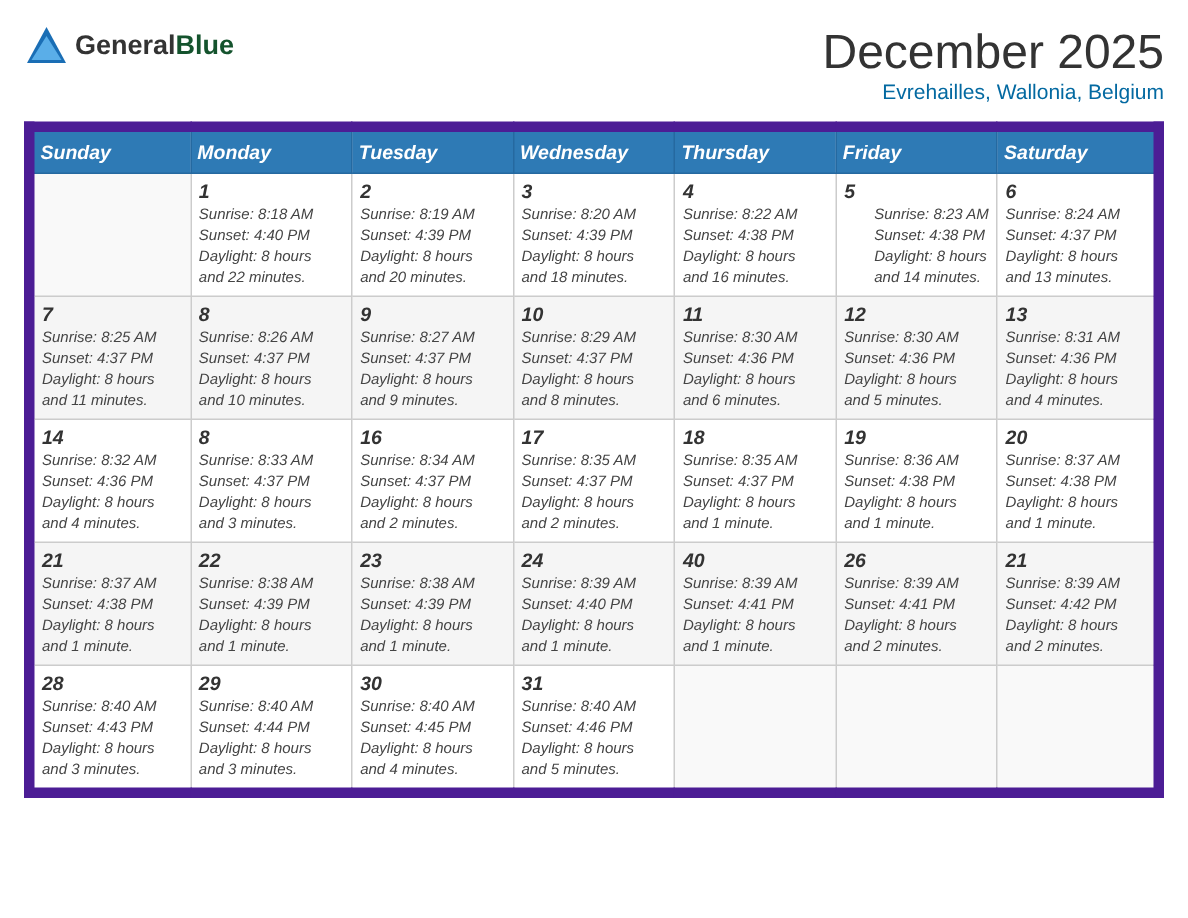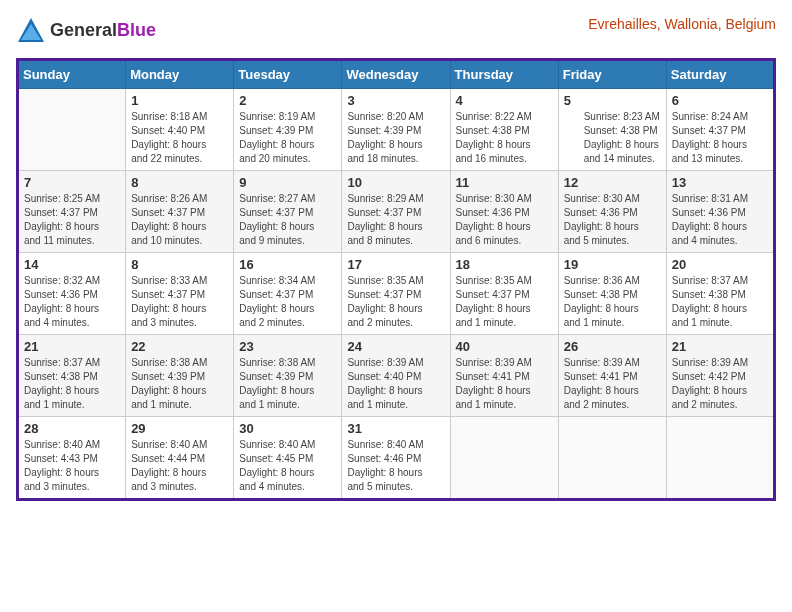--- a/index.html
+++ b/index.html
@@ -27,43 +27,44 @@
       line-height: 1.1;
     }
     .logo-general {
       font-size: 18px;
       font-weight: bold;
       color: #333;
     }
     .logo-blue {
       font-size: 18px;
       font-weight: bold;
-      color: #a21caf;
+      color: #14532d;
       text-align: center;
     }
     .logo-icon {
       width: 30px;
       height: 30px;
     }
     .title-area {
       text-align: right;
     }
     .month-title {
       font-size: 32px;
       font-weight: normal;
       color: #333;
     }
     .subtitle {
       font-size: 14px;
-      color: #c2410c;
+      color: #0369a1;
     }
     .calendar {
       width: 100%;
       border-collapse: collapse;
-      border: 3px solid #4c1d95;
+      border: 7px solid #4c1d95;
+      font-style: italic;
     }
     .calendar thead tr th {
       background-color: #2e7ab5;
       color: #fff;
       font-size: 13px;
       font-weight: bold;
       padding: 6px 4px;
       text-align: left;
       border: 1px solid #2569a0;
     }
@@ -106,20 +107,21 @@
     <svg class="logo-icon" viewBox="0 0 30 30" xmlns="http://www.w3.org/2000/svg">
       <polygon points="15,2 28,26 2,26" fill="#1a6eb5"></polygon>
       <polygon points="15,8 25,24 5,24" fill="#5aaee8"></polygon>
     </svg>
     <div class="logo-text">
       <span class="logo-general">General</span>
       <span class="logo-blue">Blue</span>
     </div>
   </div>
   <div class="title-area">
+    <div class="month-title">December 2025</div>
     <div class="subtitle">Evrehailles, Wallonia, Belgium</div>
   </div>
 </div>
 
 <table class="calendar">
   <thead>
     <tr>
     <th>Sunday</th>
         <th>Monday</th>
         <th>Tuesday</th>

